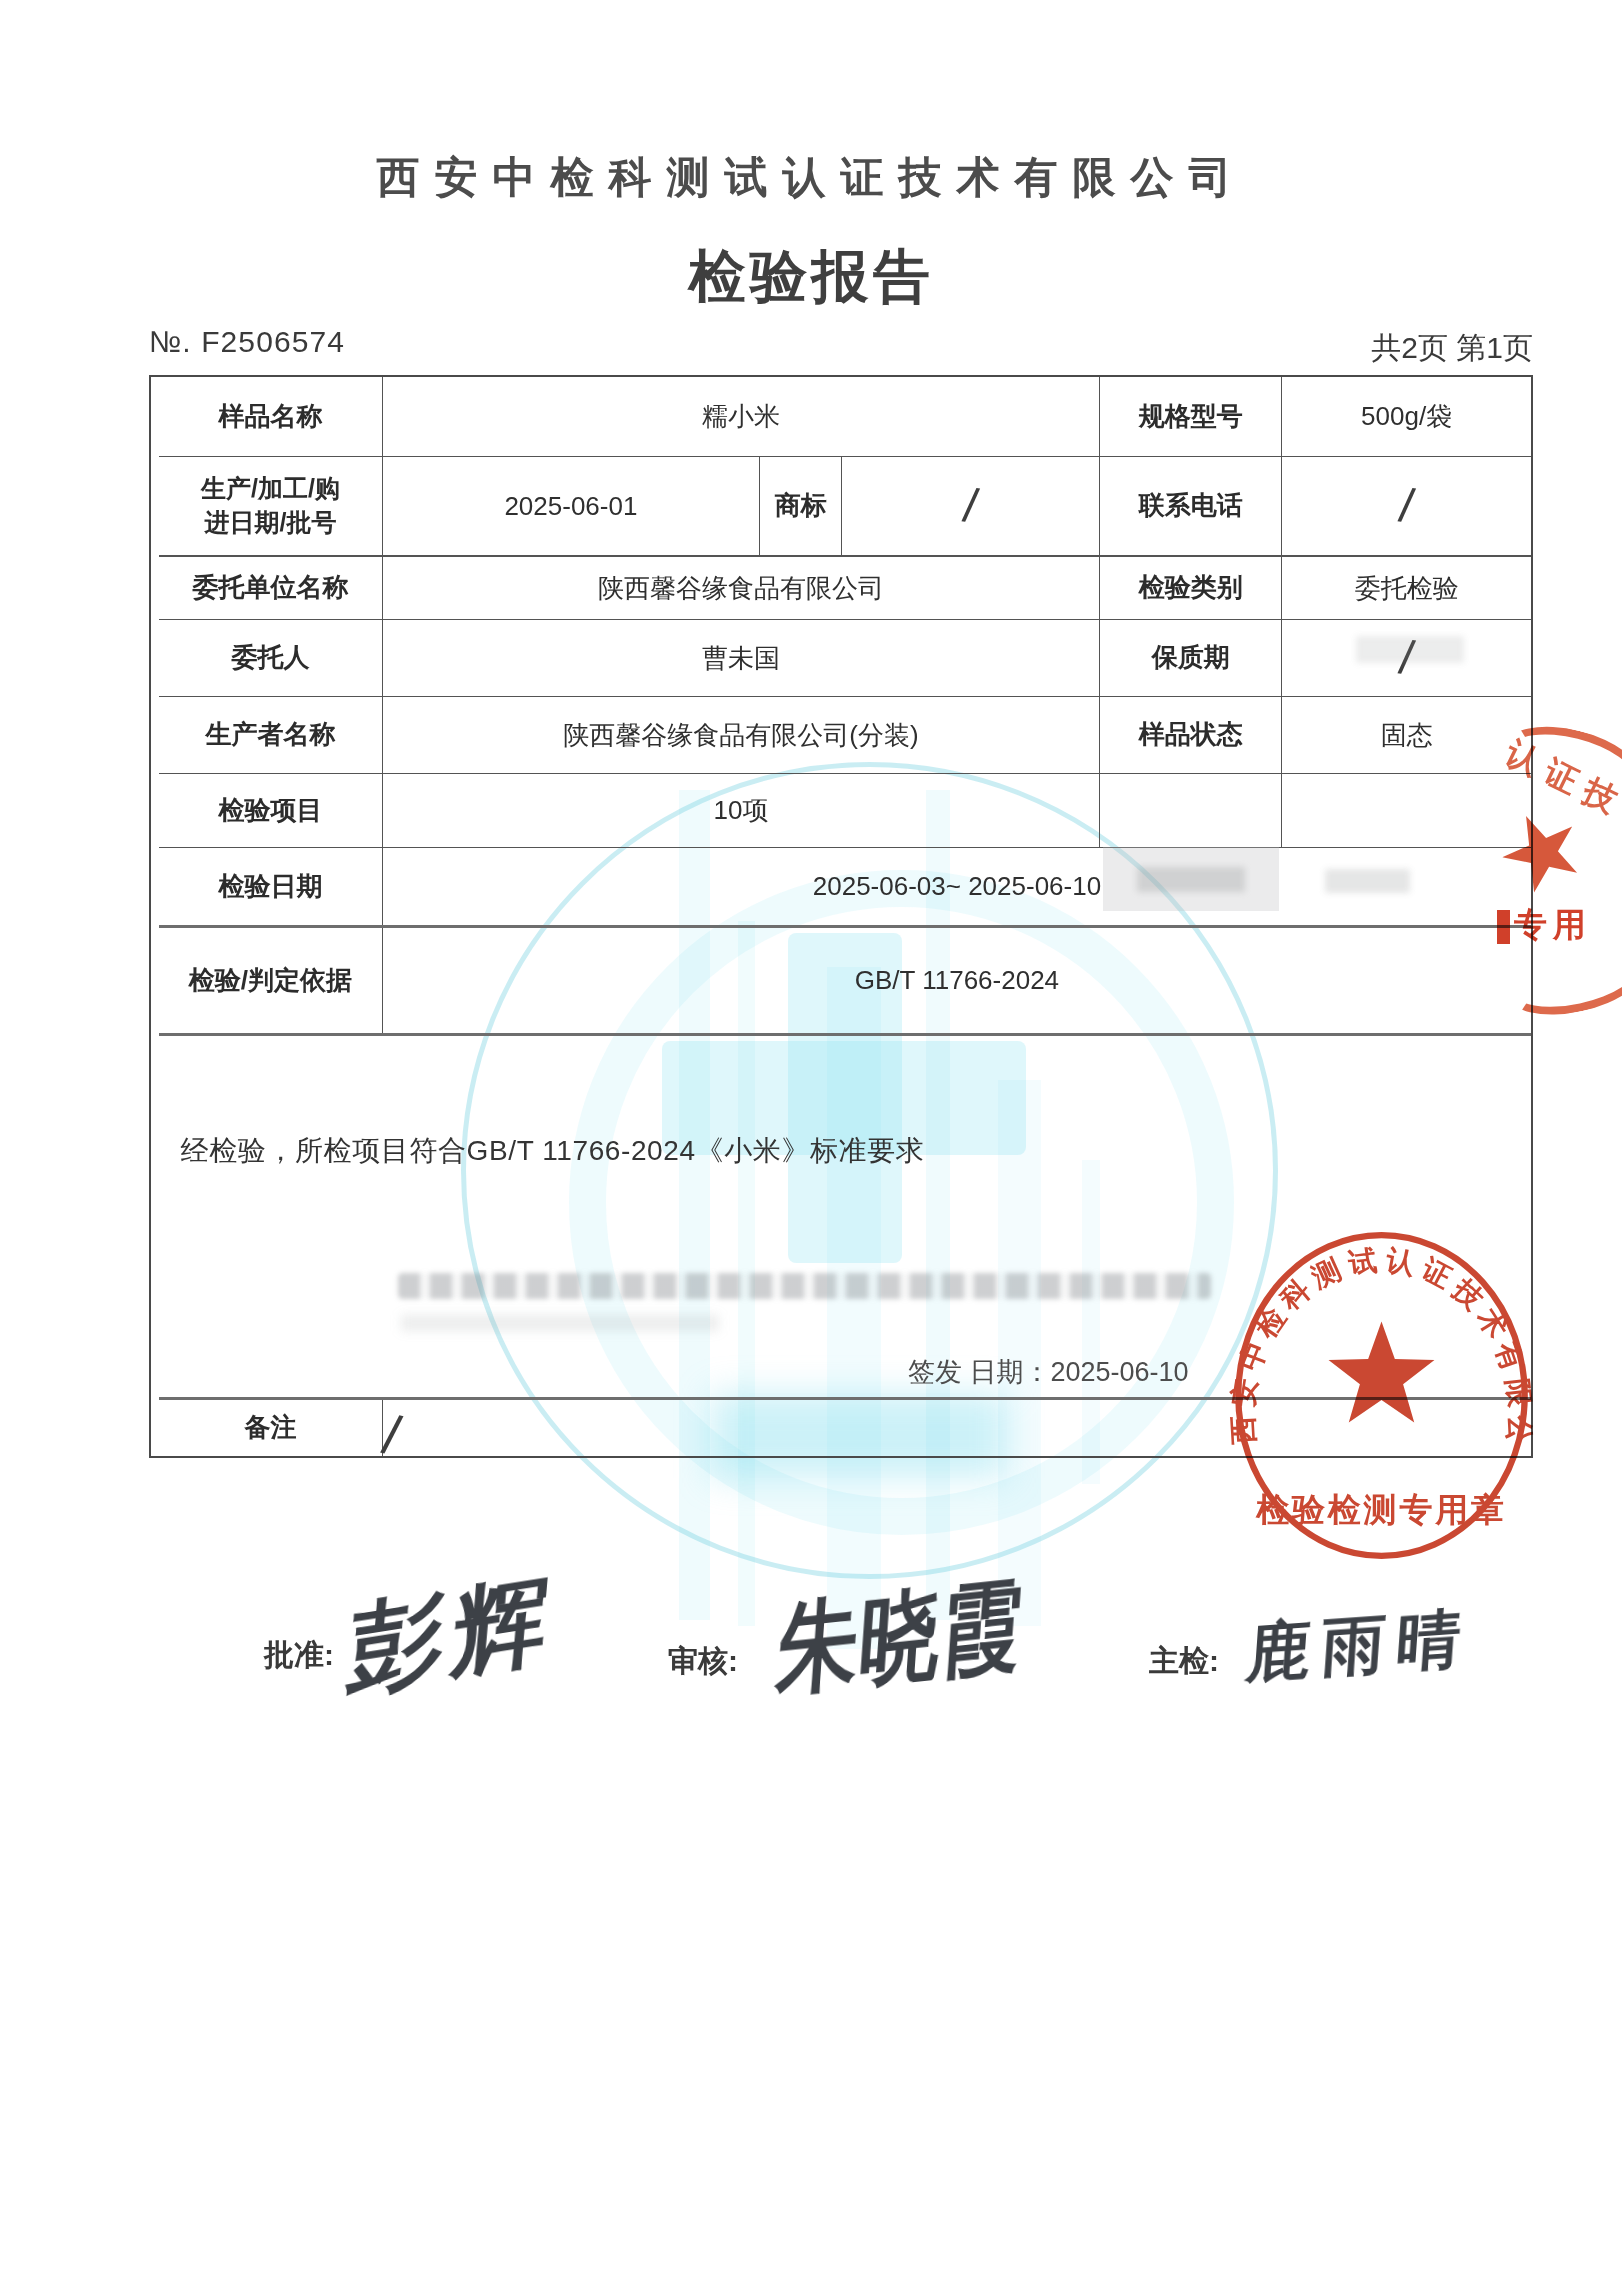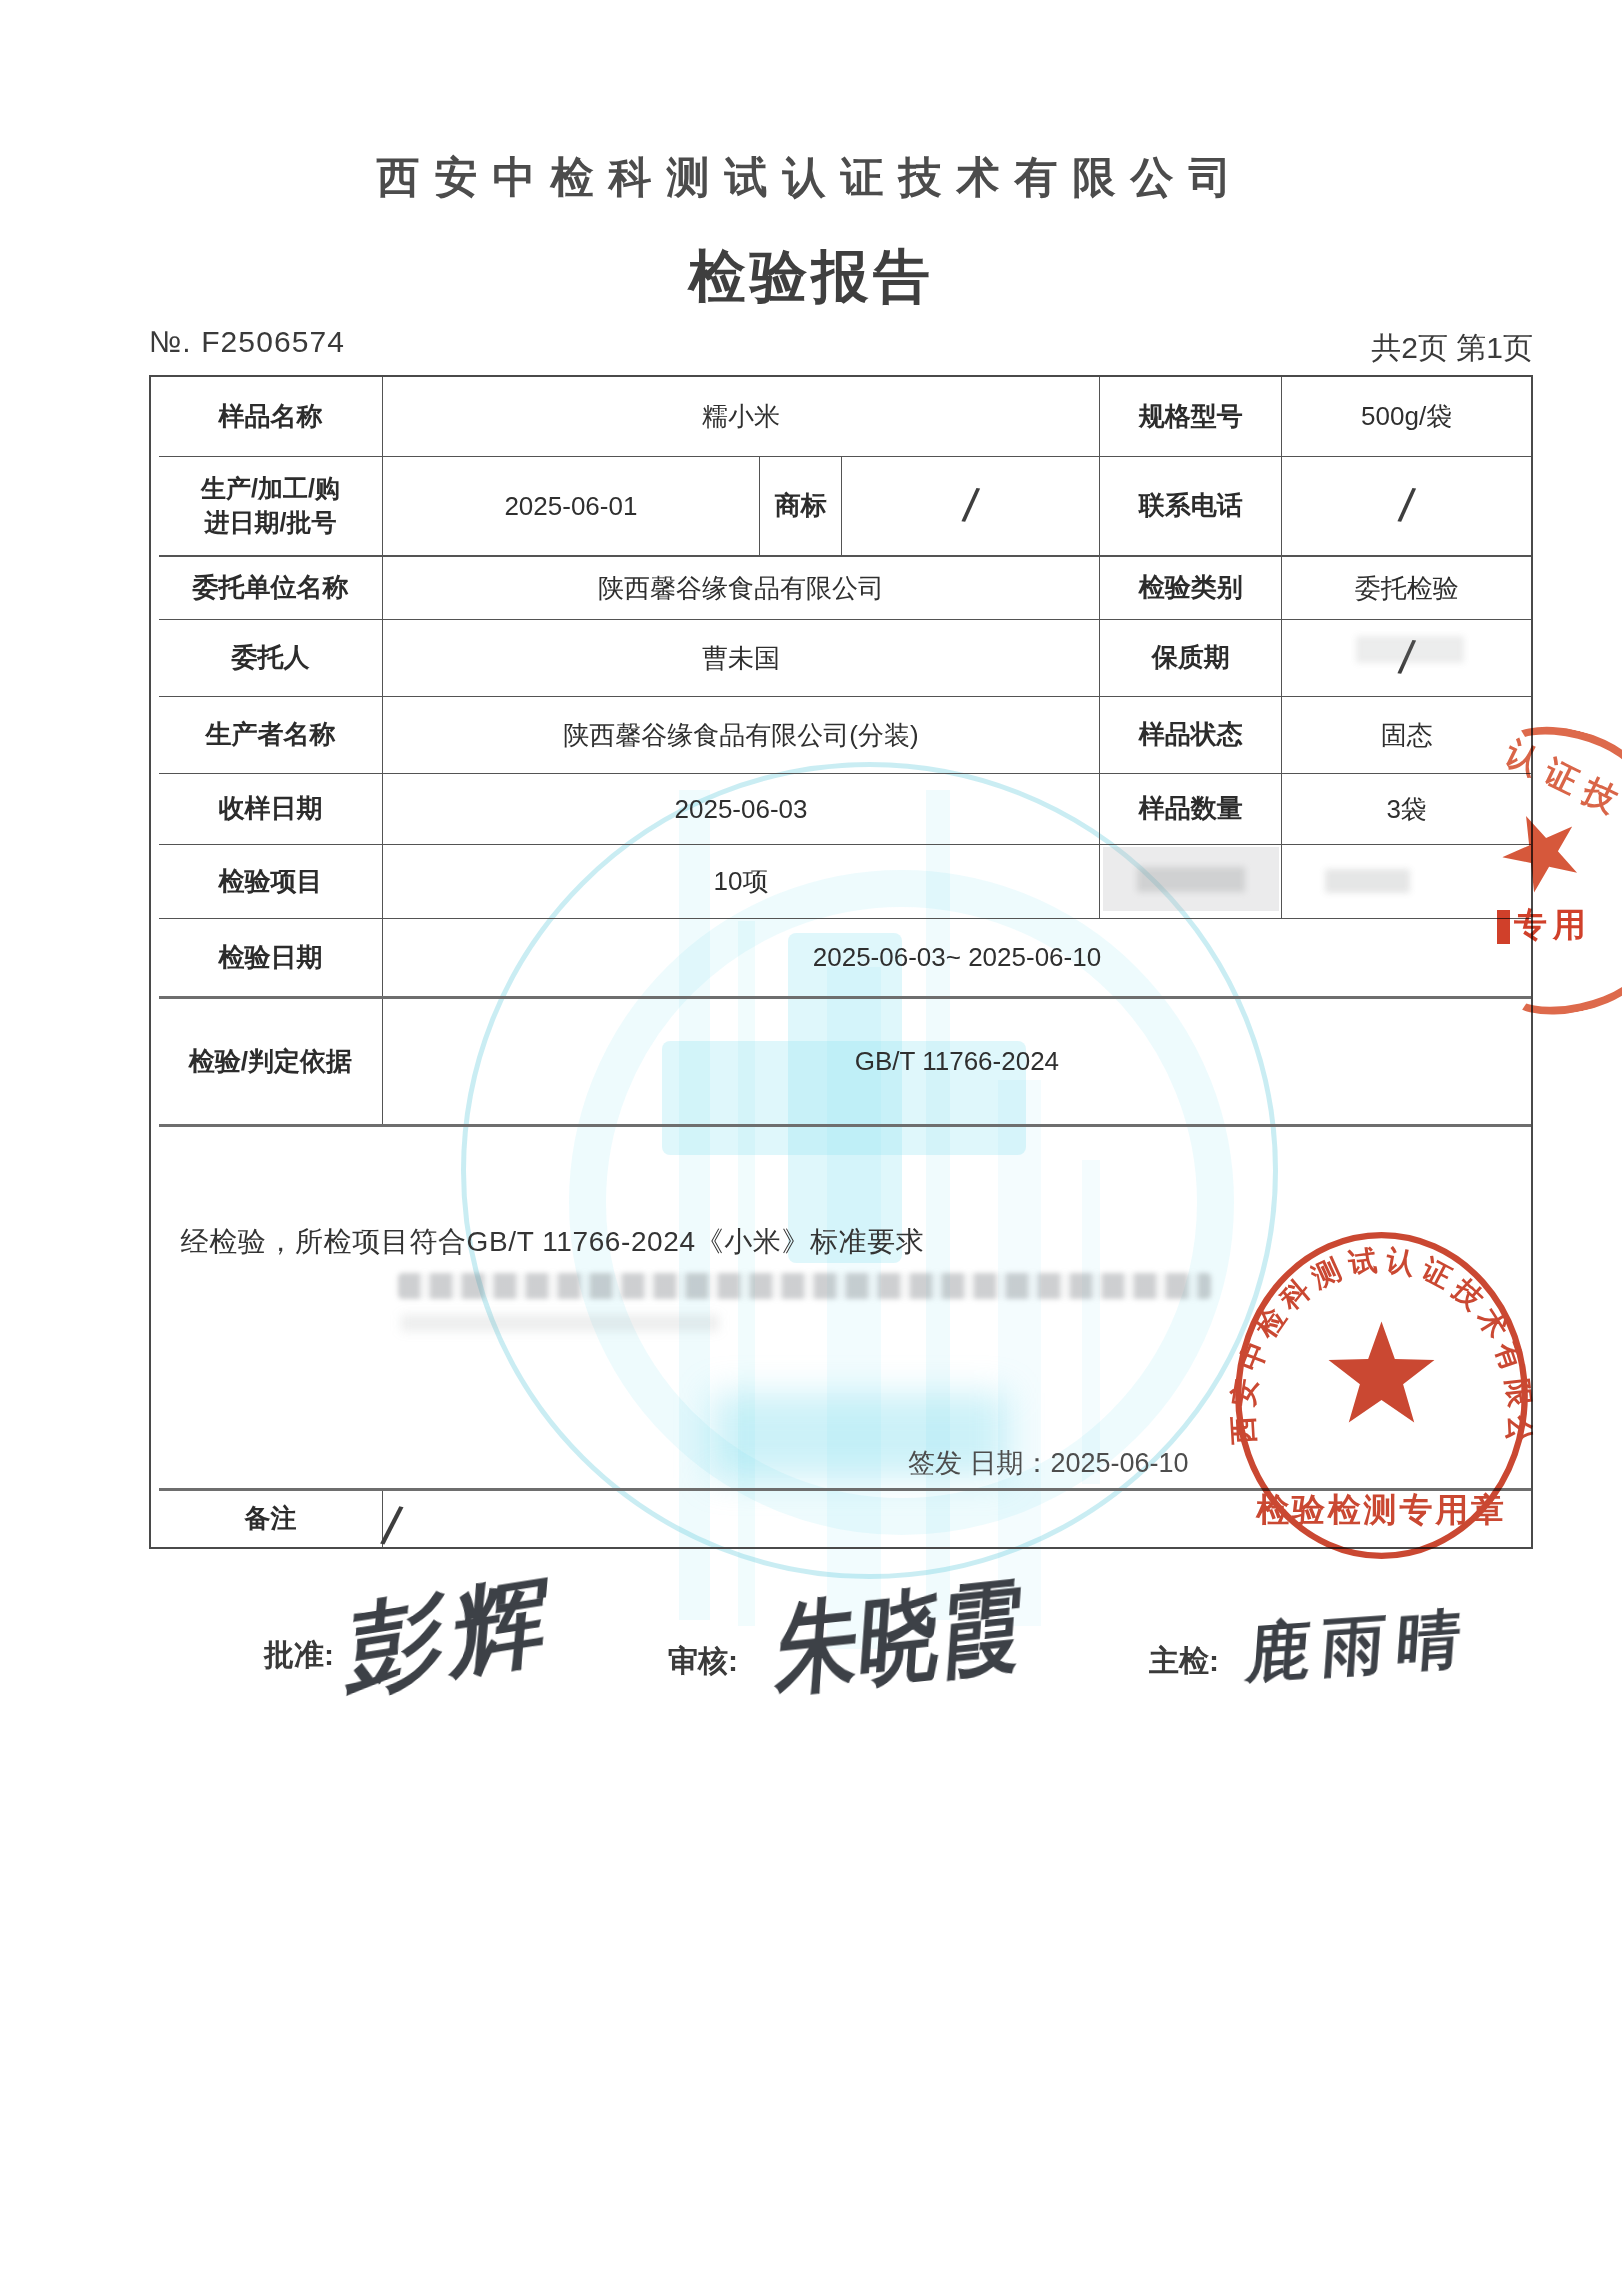--- a/index.html
+++ b/index.html
@@ -164,40 +164,34 @@
         </div>
     </div>
 
     <div class="row" style="height:77px;">
       <div class="cell lab" style="width:225px;">生产者名称</div>
       <div class="cell val" style="width:721px;">陕西馨谷缘食品有限公司(分装)</div>
       <div class="cell lab" style="width:183px;">样品状态</div>
       <div class="cell val" style="width:250px;">固态</div>
     </div>
 
-    <div class="row" style="height:71px;">
-      <div class="cell lab" style="width:225px;">收样日期</div>
-      <div class="cell val" style="width:721px;">2025-06-03</div>
-      <div class="cell lab" style="width:183px;">样品数量</div>
-      <div class="cell val" style="width:250px;">3袋</div>
-    </div>
 
     <div class="row" style="height:74px;">
       <div class="cell lab" style="width:225px;">检验项目</div>
       <div class="cell val" style="width:721px;">10项</div>
       <div class="cell" style="width:183px;"></div>
       <div class="cell" style="width:250px;"></div>
     </div>
 
     <div class="row hline" style="height:80px;">
       <div class="cell lab" style="width:225px;">检验日期</div>
       <div class="cell val" style="width:1154px;">2025-06-03~ 2025-06-10</div>
     </div>
 
-    <div class="row hline" style="height:128px;">
+    <div class="row hline" style="height:108px;">
       <div class="cell lab" style="width:225px;padding:3.4px 2.3px;">检验/判定依据</div>
       <div class="cell val" style="width:1154px;">GB/T 11766-2024</div>
     </div>
 
     <div class="row hline" style="height:364px;">
       <div class="cell concl-cell" style="width:1154px;">
         <div class="concl-text">经检验，所检项目符合GB/T 11766-2024《小米》标准要求</div>
         <div class="issue-line">
           <span>签发 日期：</span><span>2025-06-10</span>
         </div>

